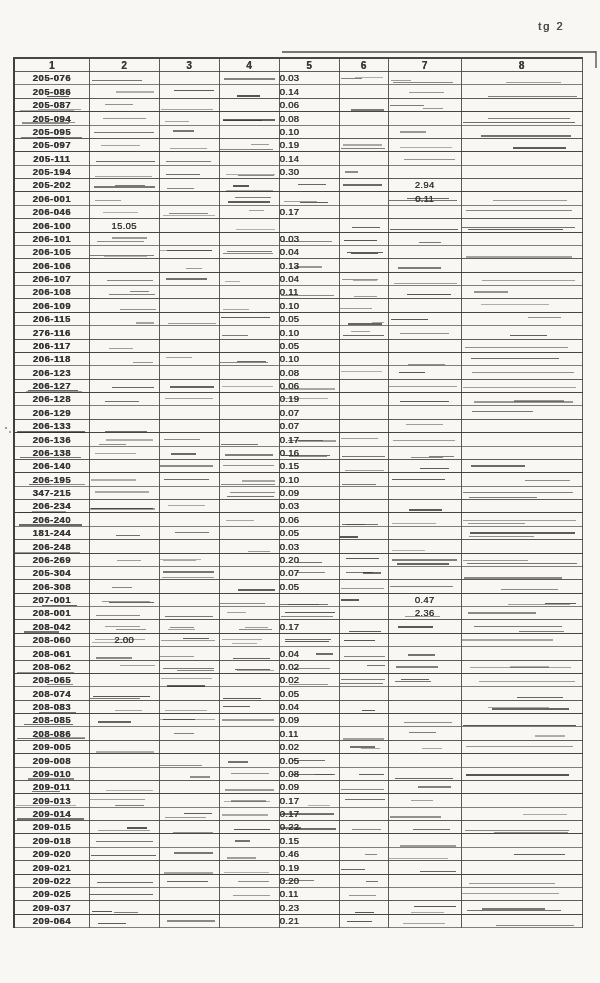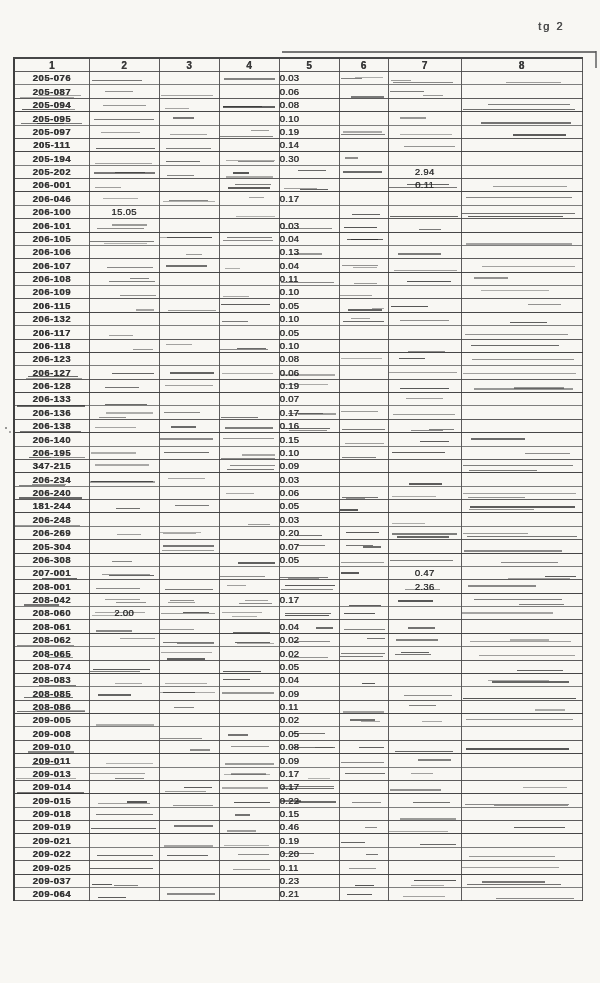--- a/index.html
+++ b/index.html
@@ -114,20 +114,40 @@
           </td>
           <td class="c7">
             <i class="streak" style="left: 5.9%; width: 84%; top: 79%; height: 1px; background: rgba(45, 45, 45, 0.55);"></i>
             <i class="streak" style="left: 3.5%; width: 27.6%; top: 66%; height: 1px; background: rgba(45, 45, 45, 0.46);"></i>
           </td>
           <td class="c8">
             <i class="streak" style="left: 36.7%; width: 46.3%; top: 82%; height: 1px; background: rgba(45, 45, 45, 0.44);"></i>
           </td>
         </tr>
         <tr>
+          <td class="c1">205-086<i class="streak" style="left: 43.4%; width: 30.2%; top: 89%; height: 1px; background: rgba(45, 45, 45, 0.77);"></i></td>
+          <td class="c2">
+            <i class="streak" style="left: 38.5%; width: 55.2%; top: 43%; height: 2px; background: rgba(45, 45, 45, 0.36);"></i>
+          </td>
+          <td class="c3">
+            <i class="streak" style="left: 25.3%; width: 67.8%; top: 39%; height: 1px; background: rgba(45, 45, 45, 0.77);"></i>
+          </td>
+          <td class="c4">
+            <i class="streak" style="left: 30.4%; width: 37.6%; top: 80%; height: 2px; background: rgba(45, 45, 45, 0.8);"></i>
+          </td>
+          <td class="c5">0.14</td>
+          <td class="c6"></td>
+          <td class="c7">
+            <i class="streak" style="left: 28.3%; width: 48.6%; top: 53%; height: 1px; background: rgba(45, 45, 45, 0.48);"></i>
+          </td>
+          <td class="c8">
+            <i class="streak" style="left: 22.2%; width: 73.7%; top: 84%; height: 1px; background: rgba(45, 45, 45, 0.6);"></i>
+          </td>
+        </tr>
+        <tr>
           <td class="c1">205-087<i class="streak" style="left: 7%; width: 73.8%; top: 91%; height: 1px; background: rgba(45, 45, 45, 0.39);"></i><i class="streak" style="left: 31%; width: 58.3%; top: 80%; height: 1px; background: rgba(45, 45, 45, 0.43);"></i></td>
           <td class="c2">
             <i class="streak" style="left: 22.9%; width: 40.6%; top: 44%; height: 1px; background: rgba(45, 45, 45, 0.5);"></i>
           </td>
           <td class="c3">
             <i class="streak" style="left: 2.9%; width: 87.1%; top: 79%; height: 1px; background: rgba(45, 45, 45, 0.41);"></i>
           </td>
           <td class="c4"></td>
           <td class="c5">0.06</td>
           <td class="c6">
@@ -448,21 +468,21 @@
             <i class="streak" style="left: 18.3%; width: 69.4%; top: 79%; height: 2px; background: rgba(45, 45, 45, 0.73);"></i>
           </td>
           <td class="c7">
             <i class="streak" style="left: 3.5%; width: 50.9%; top: 50%; height: 1px; background: rgba(45, 45, 45, 0.8);"></i>
           </td>
           <td class="c8">
             <i class="streak" style="left: 55.6%; width: 27.4%; top: 37%; height: 1px; background: rgba(45, 45, 45, 0.5);"></i>
           </td>
         </tr>
         <tr>
-          <td class="c1">206-132</td>
+          <td class="c1">276-116</td>
           <td class="c2"></td>
           <td class="c3"></td>
           <td class="c4">
             <i class="streak" style="left: 3.5%; width: 44.8%; top: 70%; height: 1px; background: rgba(45, 45, 45, 0.62);"></i>
           </td>
           <td class="c5">0.10</td>
           <td class="c6">
             <i class="streak" style="left: 6.3%; width: 86.8%; top: 69%; height: 1px; background: rgba(45, 45, 45, 0.71);"></i>
             <i class="streak" style="left: 23.5%; width: 40.7%; top: 41%; height: 1px; background: rgba(45, 45, 45, 0.44);"></i>
           </td>
@@ -554,20 +574,32 @@
           </td>
           <td class="c4"></td>
           <td class="c5">0.19<i class="streak" style="left: 5%; width: 77.9%; top: 37%; height: 1px; background: rgba(45, 45, 45, 0.38);"></i></td>
           <td class="c6"></td>
           <td class="c7">
             <i class="streak" style="left: 15.5%; width: 68.4%; top: 64%; height: 1px; background: rgba(45, 45, 45, 0.79);"></i>
           </td>
           <td class="c8">
             <i class="streak" style="left: 10.4%; width: 82.8%; top: 64%; height: 2px; background: rgba(45, 45, 45, 0.47);"></i>
             <i class="streak" style="left: 43.9%; width: 41.6%; top: 60%; height: 2px; background: rgba(45, 45, 45, 0.48);"></i>
+          </td>
+        </tr>
+        <tr>
+          <td class="c1">206-129</td>
+          <td class="c2"></td>
+          <td class="c3"></td>
+          <td class="c4"></td>
+          <td class="c5">0.07</td>
+          <td class="c6"></td>
+          <td class="c7"></td>
+          <td class="c8">
+            <i class="streak" style="left: 8.9%; width: 50.4%; top: 38%; height: 1px; background: rgba(45, 45, 45, 0.63);"></i>
           </td>
         </tr>
         <tr>
           <td class="c1">206-133<i class="streak" style="left: 2.3%; width: 92.8%; top: 94%; height: 2px; background: rgba(45, 45, 45, 0.71);"></i></td>
           <td class="c2">
             <i class="streak" style="left: 22.1%; width: 61.1%; top: 90%; height: 1px; background: rgba(45, 45, 45, 0.69);"></i>
           </td>
           <td class="c3"></td>
           <td class="c4"></td>
           <td class="c5">0.07</td>
@@ -1191,21 +1223,21 @@
             <i class="streak" style="left: 26.2%; width: 25.8%; top: 49%; height: 2px; background: rgba(45, 45, 45, 0.66);"></i>
           </td>
           <td class="c5">0.15</td>
           <td class="c6"></td>
           <td class="c7">
             <i class="streak" style="left: 15.4%; width: 78%; top: 84%; height: 2px; background: rgba(45, 45, 45, 0.46);"></i>
           </td>
           <td class="c8"></td>
         </tr>
         <tr>
-          <td class="c1">209-019</td>
+          <td class="c1">209-020</td>
           <td class="c2">
             <i class="streak" style="left: 2.5%; width: 93.5%; top: 59%; height: 1px; background: rgba(45, 45, 45, 0.73);"></i>
           </td>
           <td class="c3">
             <i class="streak" style="left: 24.7%; width: 66.2%; top: 35%; height: 2px; background: rgba(45, 45, 45, 0.63);"></i>
           </td>
           <td class="c4">
             <i class="streak" style="left: 13.5%; width: 47.8%; top: 76%; height: 2px; background: rgba(45, 45, 45, 0.44);"></i>
           </td>
           <td class="c5">0.46</td>

